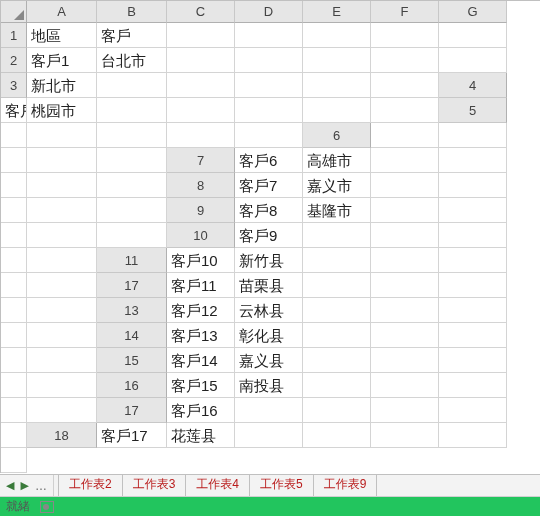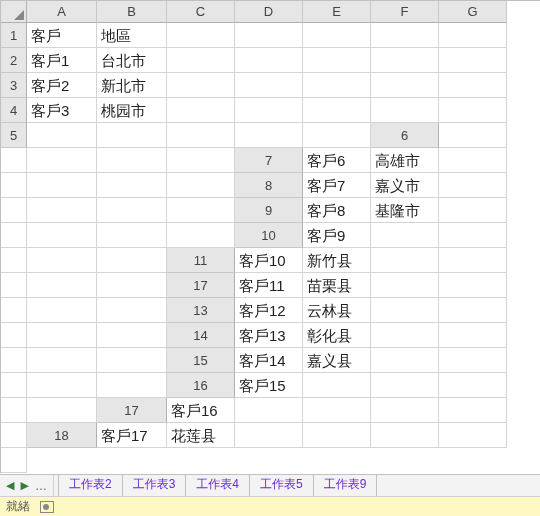--- a/index.html
+++ b/index.html
@@ -86,32 +86,32 @@
     cursor: pointer;
     font-size: 11px;
   }
   .ellips { color: #666; cursor:pointer; font-size:12px;}
   .tabs { display:flex; align-items:flex-end; flex:1; overflow:hidden;}
   .tab {
     padding: 2px 10px 3px;
     border-right: 1px solid #c0c0c0;
     border-top: 1px solid #c0c0c0;
     background: #f3f3f3;
-    color: #6d28d9;
+    color: #b91c1c;
     cursor: pointer;
     white-space: nowrap;
     margin-top:3px;
     text-align:right;
   }
   .tab.first { border-left:1px solid #c0c0c0; margin-left:4px;}
   .statusbar {
     position: absolute;
     left:0; right:0; bottom:0;
     height:20px;
-    background:#fef9c3;
+    background:#22c55e;
     border-top:1px solid #d0d0d0;
     display:flex;
     align-items:center;
     font-size:12px;
     color:#555;
     padding:0 6px;
     gap:10px;
   }
   .macro-icon {
     width:14px; height:12px;
@@ -129,37 +129,36 @@
 <div class="grid" id="grid">
     <div class="corner"></div>
     <div class="colhdr">A</div>
     <div class="colhdr">B</div>
     <div class="colhdr">C</div>
     <div class="colhdr">D</div>
     <div class="colhdr">E</div>
     <div class="colhdr">F</div>
     <div class="colhdr">G</div>
     <div class="rowhdr ">1</div>
+    <div class="cell  ">地區</div>
     <div class="cell  ">客戶</div>
-    <div class="cell  ">地區</div>
     <div class="cell  "></div>
     <div class="cell  "></div>
     <div class="cell  "></div>
     <div class="cell  "></div>
     <div class="cell  "></div>
     <div class="rowhdr ">2</div>
     <div class="cell  ">客戶1</div>
     <div class="cell bold ">台北市</div>
     <div class="cell  "></div>
     <div class="cell  "></div>
     <div class="cell  "></div>
     <div class="cell  "></div>
     <div class="cell  "></div>
     <div class="rowhdr ">3</div>
-    <div class="cell  ">客戶2</div>
     <div class="cell  ">新北市</div>
     <div class="cell  "></div>
     <div class="cell  "></div>
     <div class="cell  "></div>
     <div class="cell  "></div>
     <div class="cell  "></div>
     <div class="rowhdr ">4</div>
     <div class="cell  ">客戶3</div>
     <div class="cell  ">桃园市</div>
     <div class="cell  "></div>
@@ -245,20 +244,21 @@
     <div class="rowhdr ">15</div>
     <div class="cell  ">客戶14</div>
     <div class="cell  ">嘉义县</div>
     <div class="cell  "></div>
     <div class="cell  "></div>
     <div class="cell  "></div>
     <div class="cell  "></div>
     <div class="cell  "></div>
     <div class="rowhdr ">16</div>
     <div class="cell  ">客戶15</div>
+    <div class="cell  ">南投县</div>
     <div class="cell  "></div>
     <div class="cell  "></div>
     <div class="cell  "></div>
     <div class="cell  "></div>
     <div class="cell  "></div>
     <div class="rowhdr ">17</div>
     <div class="cell  ">客戶16</div>
     <div class="cell  "></div>
     <div class="cell  "></div>
     <div class="cell  "></div>

